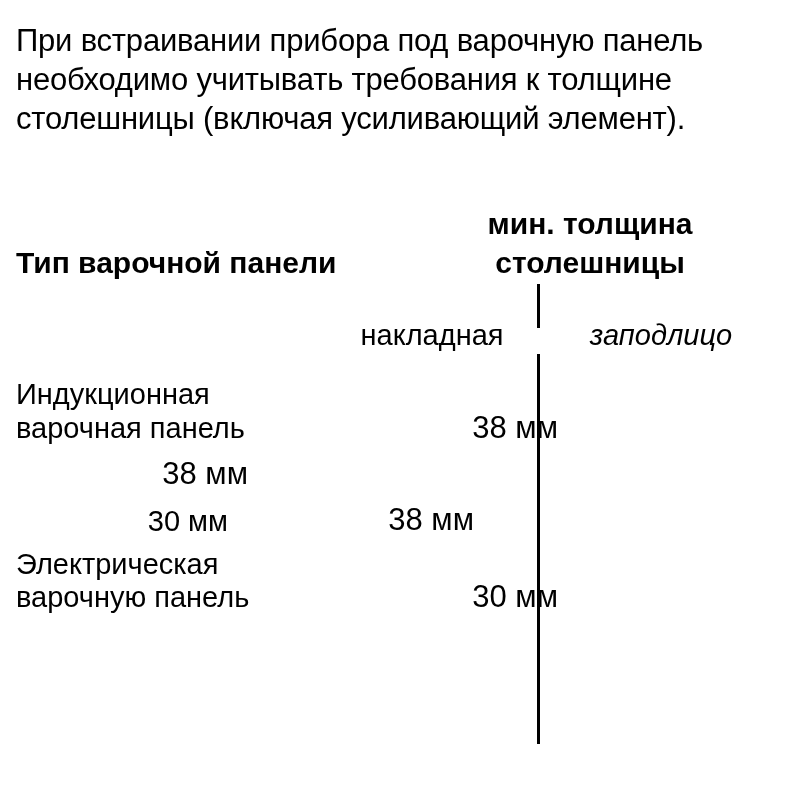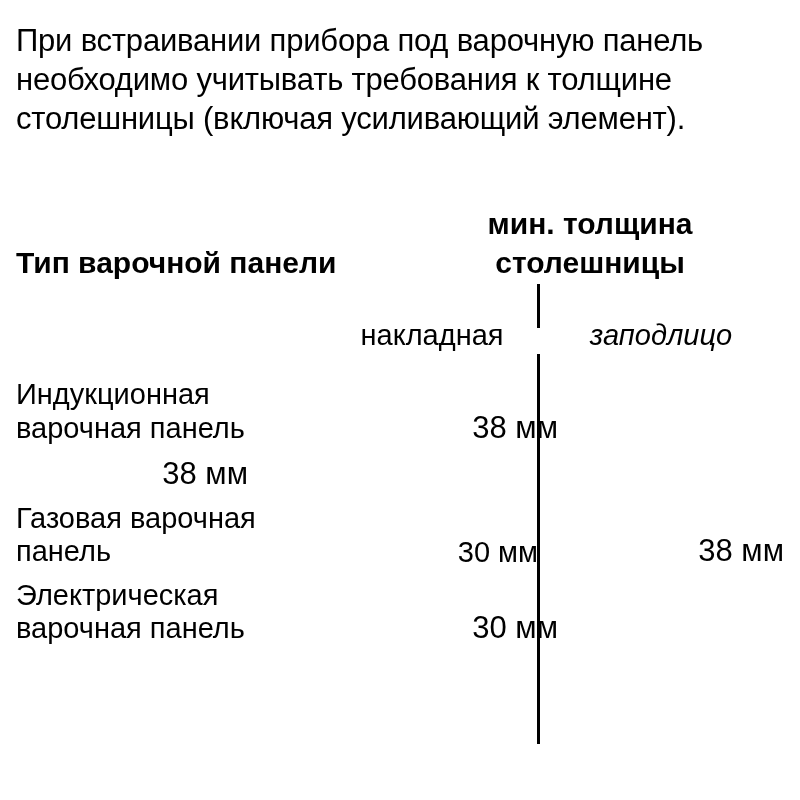--- a/index.html
+++ b/index.html
@@ -147,27 +147,26 @@
       <div class="row">
         <div class="label">Индукционная варочная панель</div>
         <div class="val-b">38 мм</div>
       </div>
 
       <div class="row">
         <div class="val-b">38 мм</div>
       </div>
 
       <div class="row">
-        <div class="label">Газовая варочная панель</div>
         <div class="val-a">30 мм</div>
         <div class="val-b">38 мм</div>
       </div>
 
       <div class="row">
-        <div class="label">Электрическая варочная панель</div>
+        <div class="label">Электрическая варочную панель</div>
         <div class="val-b">30 мм</div>
       </div>
 
     </div>
 
     <div class="divider divider-head"></div>
     <div class="divider divider-body"></div>
 
   </div>
 

